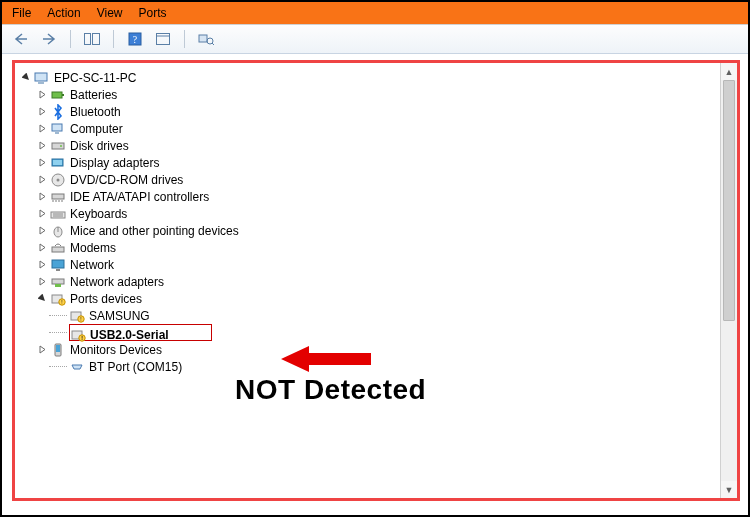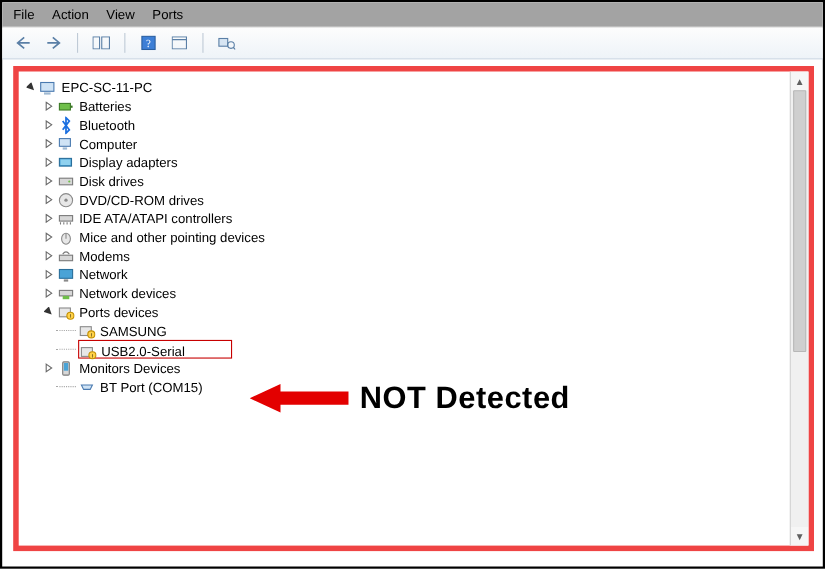--- a/index.html
+++ b/index.html
@@ -11,21 +11,21 @@
     font-size: 12px;
     background: #fff;
     border: 2px solid #000;
     overflow: hidden;
     position: relative;
   }
   .menubar {
     display: flex;
     gap: 16px;
     padding: 4px 10px;
-    background: #a3a3a3;
+    background: #f97316;
     border-bottom: 1px solid #d0d0d0;
   }
   .menubar .menu-item { cursor: default; }
   .toolbar {
     display: flex;
     align-items: center;
     gap: 6px;
     padding: 4px 8px;
     background: linear-gradient(#fdfdfd, #eef3f8);
     border-bottom: 1px solid #c8d4e2;
@@ -42,21 +42,21 @@
   .content {
     position: relative;
     height: calc(100% - 56px);
     padding: 6px 8px 10px 10px;
   }
   .inner-box {
     position: relative;
     width: 100%;
     height: 100%;
     background: #fff;
-    border: 5px solid #ef4444;
+    border: 3px solid #ef4444;
     overflow: hidden;
   }
   .scrollbar {
     position: absolute;
     right: 0; top: 0; bottom: 0;
     width: 17px;
     background: #f0f0f0;
     border-left: 1px solid #d0d0d0;
     display: flex; flex-direction: column;
   }
@@ -110,20 +110,21 @@
     display: inline-flex; align-items: center; justify-content: center;
     margin-right: 4px;
   }
   .label { color: #000; }
   .highlighted {
     border: 1px solid #c70000;
     padding: 4px 2px 0 0;
     display: inline-flex;
     align-items: center;
     height: 17px;
+    font-weight: bold;
   }
   .annotation {
     position: absolute;
     display: flex; align-items: center;
     pointer-events: none;
   }
   .arrow {
     color: #e30000;
   }
   .annot-text {
@@ -255,41 +256,41 @@
 
       <div class="tree-row">
         <span class="indent" style="width:18px"></span>
         <span class="tri">
             <svg width="9" height="9" viewBox="0 0 9 9">
               <path d="M2 1 L7 4.5 L2 8 Z" fill="none" stroke="#6a6a6a"></path>
             </svg>
           </span>
         <span class="icon">
             <svg width="16" height="16" viewBox="0 0 16 16">
+              <rect x="2" y="5" width="12" height="6" fill="#d7d7d7" stroke="#7a7a7a"></rect>
+              <circle cx="11" cy="8" r="1" fill="#6fbf4a"></circle>
+            </svg>
+          </span>
+        <span class="label">Disk drives</span>
+      </div>
+
+      <div class="tree-row">
+        <span class="indent" style="width:18px"></span>
+        <span class="tri">
+            <svg width="9" height="9" viewBox="0 0 9 9">
+              <path d="M2 1 L7 4.5 L2 8 Z" fill="none" stroke="#6a6a6a"></path>
+            </svg>
+          </span>
+        <span class="icon">
+            <svg width="16" height="16" viewBox="0 0 16 16">
               <rect x="2" y="4" width="11" height="7" fill="#4aa3d6" stroke="#2a6f9b"></rect>
               <rect x="3" y="5" width="9" height="5" fill="#8fd1ef"></rect>
             </svg>
           </span>
         <span class="label">Display adapters</span>
-      </div>
-
-      <div class="tree-row">
-        <span class="indent" style="width:18px"></span>
-        <span class="tri">
-            <svg width="9" height="9" viewBox="0 0 9 9">
-              <path d="M2 1 L7 4.5 L2 8 Z" fill="none" stroke="#6a6a6a"></path>
-            </svg>
-          </span>
-        <span class="icon">
-            <svg width="16" height="16" viewBox="0 0 16 16">
-              <rect x="2" y="5" width="12" height="6" fill="#d7d7d7" stroke="#7a7a7a"></rect>
-              <circle cx="11" cy="8" r="1" fill="#6fbf4a"></circle>
-            </svg>
-          </span>
-        <span class="label">Disk drives</span>
       </div>
 
       <div class="tree-row">
         <span class="indent" style="width:18px"></span>
         <span class="tri">
             <svg width="9" height="9" viewBox="0 0 9 9">
               <path d="M2 1 L7 4.5 L2 8 Z" fill="none" stroke="#6a6a6a"></path>
             </svg>
           </span>
         <span class="icon">
@@ -314,20 +315,36 @@
               <line x1="3" y1="11" x2="3" y2="13" stroke="#7a7a7a"></line>
               <line x1="6" y1="11" x2="6" y2="13" stroke="#7a7a7a"></line>
               <line x1="9" y1="11" x2="9" y2="13" stroke="#7a7a7a"></line>
               <line x1="12" y1="11" x2="12" y2="13" stroke="#7a7a7a"></line>
             </svg>
           </span>
         <span class="label">IDE ATA/ATAPI controllers</span>
       </div>
 
 
+      <div class="tree-row">
+        <span class="indent" style="width:18px"></span>
+        <span class="tri">
+            <svg width="9" height="9" viewBox="0 0 9 9">
+              <path d="M2 1 L7 4.5 L2 8 Z" fill="none" stroke="#6a6a6a"></path>
+            </svg>
+          </span>
+        <span class="icon">
+            <svg width="16" height="16" viewBox="0 0 16 16">
+              <rect x="1" y="6" width="14" height="6" fill="#e7e7e7" stroke="#8a8a8a"></rect>
+              <line x1="3" y1="8" x2="13" y2="8" stroke="#8a8a8a"></line>
+              <line x1="3" y1="10" x2="13" y2="10" stroke="#8a8a8a"></line>
+            </svg>
+          </span>
+        <span class="label">Keyboards</span>
+      </div>
 
       <div class="tree-row">
         <span class="indent" style="width:18px"></span>
         <span class="tri">
             <svg width="9" height="9" viewBox="0 0 9 9">
               <path d="M2 1 L7 4.5 L2 8 Z" fill="none" stroke="#6a6a6a"></path>
             </svg>
           </span>
         <span class="icon">
             <svg width="16" height="16" viewBox="0 0 16 16">
@@ -376,21 +393,21 @@
             <svg width="9" height="9" viewBox="0 0 9 9">
               <path d="M2 1 L7 4.5 L2 8 Z" fill="none" stroke="#6a6a6a"></path>
             </svg>
           </span>
         <span class="icon">
             <svg width="16" height="16" viewBox="0 0 16 16">
               <rect x="2" y="5" width="12" height="5" fill="#d7d7d7" stroke="#7a7a7a"></rect>
               <rect x="5" y="10" width="6" height="3" fill="#6fbf4a"></rect>
             </svg>
           </span>
-        <span class="label">Network devices</span>
+        <span class="label">Network adapters</span>
       </div>
 
       <div class="tree-row">
         <span class="indent" style="width:18px"></span>
         <span class="tri open">
             <svg width="9" height="9" viewBox="0 0 9 9">
               <path d="M1 1 L8 4.5 L1 8 Z" fill="#333" transform="rotate(45 4.5 4.5)"></path>
             </svg>
           </span>
         <span class="icon">
@@ -455,21 +472,21 @@
         <span class="icon">
             <svg width="16" height="16" viewBox="0 0 16 16">
               <path d="M3 6 h10 l-2 4 h-6 z" fill="#cfe3f5" stroke="#4a7ab0"></path>
             </svg>
           </span>
         <span class="label">BT Port (COM15)</span>
       </div>
 
     </div>
 
-    <div class="annotation" style="left:210px; top:281px;">
+    <div class="annotation" style="left:210px; top:281px;flex-direction:column;">
       <svg class="arrow" width="90" height="30" viewBox="0 0 90 30">
         <polygon points="0,15 28,2 28,9 90,9 90,21 28,21 28,28" fill="#e30000"></polygon>
       </svg>
       <span class="annot-text">NOT Detected</span>
     </div>
 
     <div class="scrollbar">
       <div class="scroll-arrow">▲</div>
       <div class="scroll-track">
         <div class="scroll-thumb"></div>

